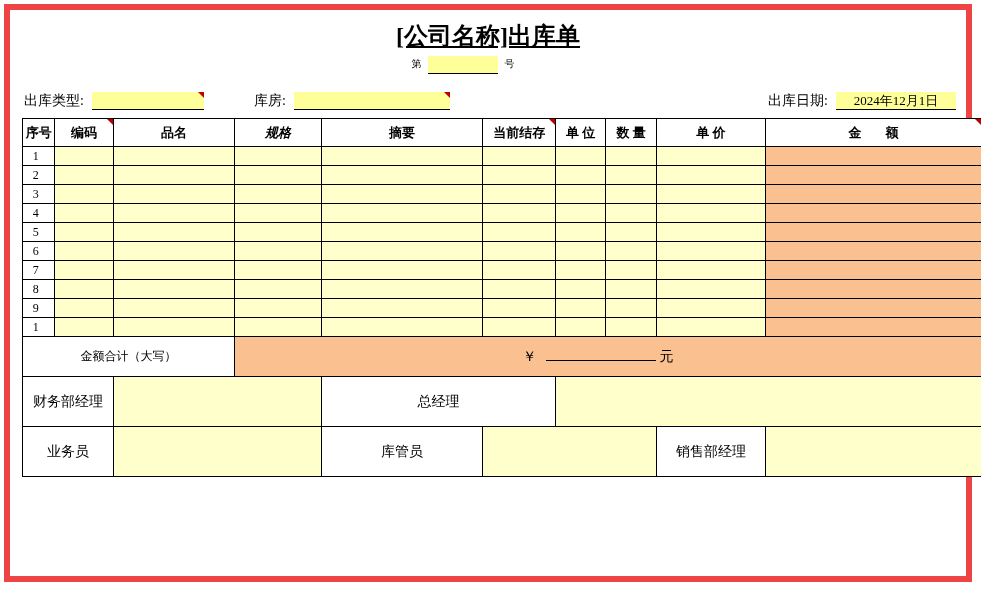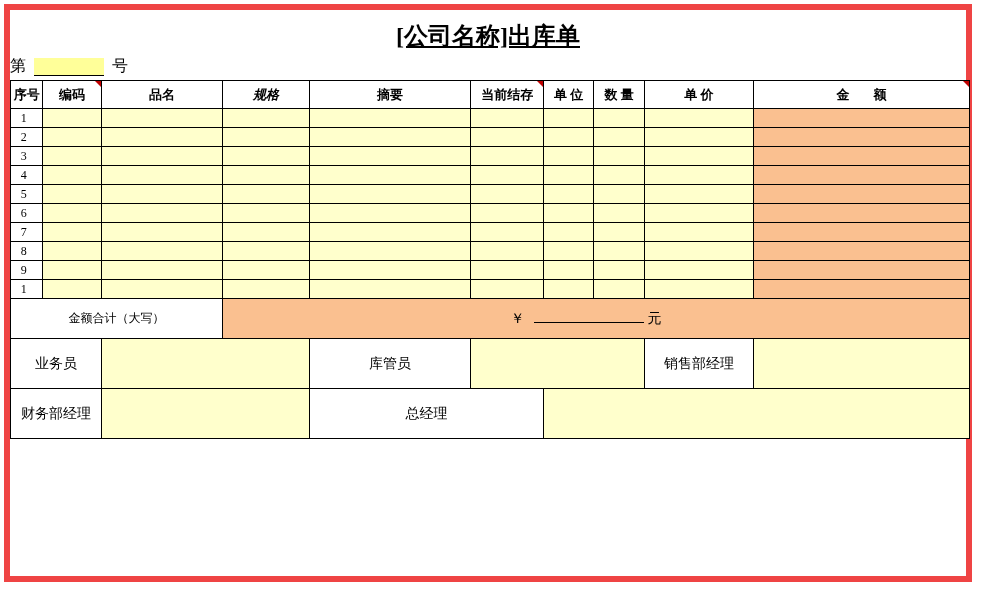--- a/index.html
+++ b/index.html
@@ -19,23 +19,23 @@
       position: relative;
     }
     .title {
       text-align: center;
       font-size: 24px;
       font-weight: bold;
       text-decoration: underline;
       padding: 10px 0 4px 0;
     }
     .sheet-no-row {
-      text-align: left;
+      text-align: center;
       padding-right: 50px;
-      font-size: 16px;
+      font-size: 10px;
       height: 24px;
     }
     .no-field {
       display: inline-block;
       width: 70px;
       background: #ffff99;
       border-bottom: 1px solid #000;
       height: 18px;
       vertical-align: middle;
       margin: 0 4px;
@@ -63,21 +63,21 @@
       border-top: 6px solid #c00000;
     }
     .type-field { width: 112px; }
     .wh-field { width: 156px; }
     .date-field { width: 120px; text-align: center; font-size: 13px; }
     .spacer { flex: 1; }
     
     table.main {
       border-collapse: collapse;
       width: 960px;
-      margin: 0 0;
+      margin: 0 12px;
       font-size: 13px;
       padding-left: 32px;
     }
     table.main th, table.main td {
       border: 1px solid #000;
       text-align: center;
       vertical-align: middle;
     }
     table.main th {
       background: #fff;
@@ -130,20 +130,38 @@
 <div class="container">
 
   <div class="title">[公司名称]出库单</div>
 
   <div class="sheet-no-row">
     <span>第</span>
     <span class="no-field"></span>
     <span>号</span>
   </div>
 
+  <div class="meta-row">
+    <span class="meta-label">出库类型:</span>
+    <span class="meta-field type-field">
+      <span></span>
+      <span class="corner"></span>
+    </span>
+    <span style="width:30px;"></span>
+    <span class="meta-label">库房:</span>
+    <span class="meta-field wh-field">
+      <span></span>
+      <span class="corner"></span>
+    </span>
+    <span class="spacer"></span>
+    <span class="meta-label">出库日期:</span>
+    <span class="meta-field date-field">
+      <span>2024年12月1日</span>
+    </span>
+  </div>
 
   <table class="main">
     <thead>
       <tr>
         <th class="col-seq">序号</th>
         <th class="col-code"><span>编码</span><span class="corner"></span></th>
         <th class="col-name">品名</th>
         <th class="col-spec">规格</th>
         <th class="col-summ">摘要</th>
         <th class="col-stock"><span>当前结存</span><span class="corner"></span></th>
@@ -278,29 +296,29 @@
     <tbody>
         <tr class="total-row">
       <td colspan="3" class="total-lbl">金额合计（大写）</td>
       <td colspan="7" class="total-body">
         <span class="yen">￥</span>
         <span class="underline"></span>
         <span>元</span>
       </td>
     </tr>
     <tr class="sig-row">
+      <td colspan="2" class="sig-lbl">财务部经理</td>
+      <td colspan="2" class="sig-body"></td>
+      <td colspan="2" class="sig-lbl-mid">总经理</td>
+      <td colspan="4" class="sig-body"></td>
+    </tr>
+    <tr class="sig-row">
       <td colspan="2" class="sig-lbl">业务员</td>
       <td colspan="2" class="sig-body"></td>
       <td class="sig-lbl-mid">库管员</td>
       <td colspan="3" class="sig-body"></td>
       <td class="sig-lbl-mid">销售部经理</td>
       <td class="sig-body"></td>
     </tr>
-    <tr class="sig-row">
-      <td colspan="2" class="sig-lbl">财务部经理</td>
-      <td colspan="2" class="sig-body"></td>
-      <td colspan="2" class="sig-lbl-mid">总经理</td>
-      <td colspan="4" class="sig-body"></td>
-    </tr>
   </tbody>
     </table>
 
 </div>
 
 </body></html>

